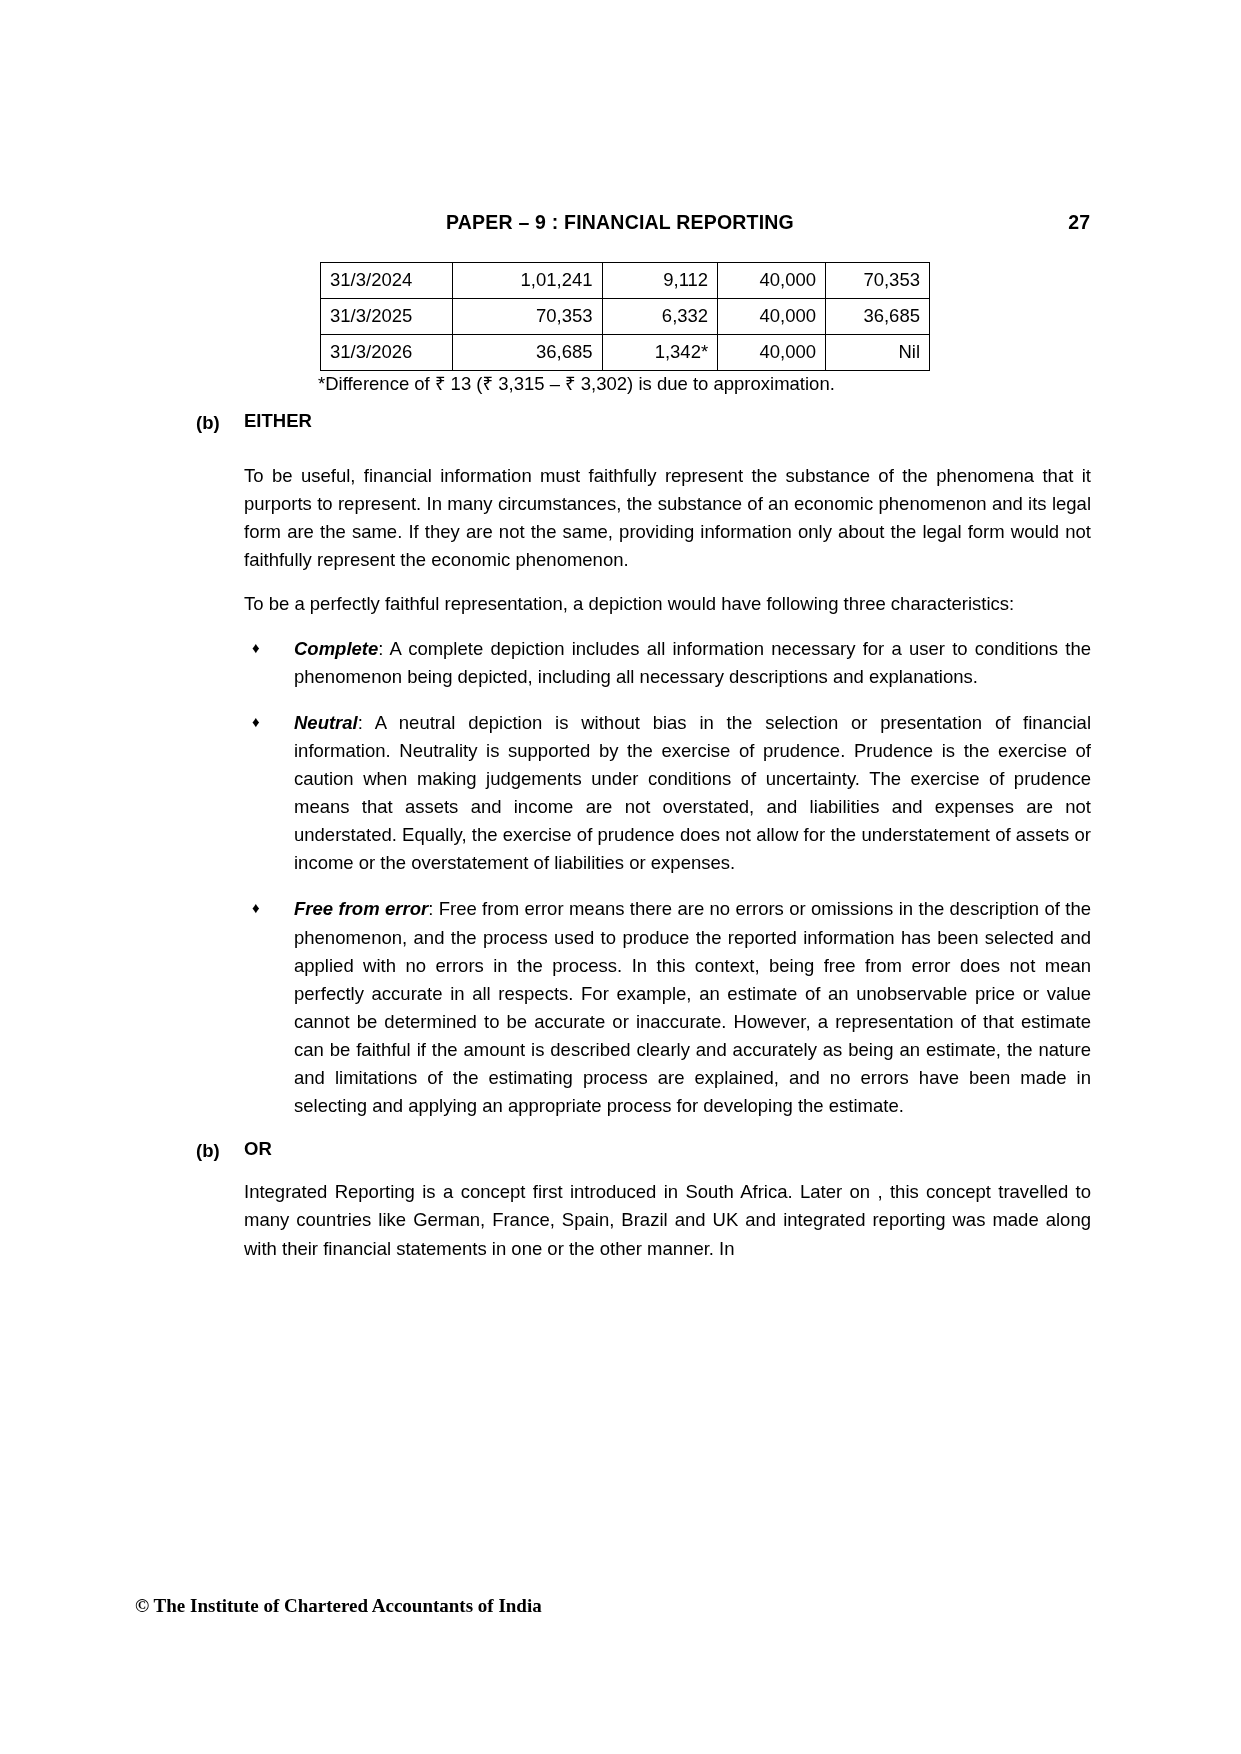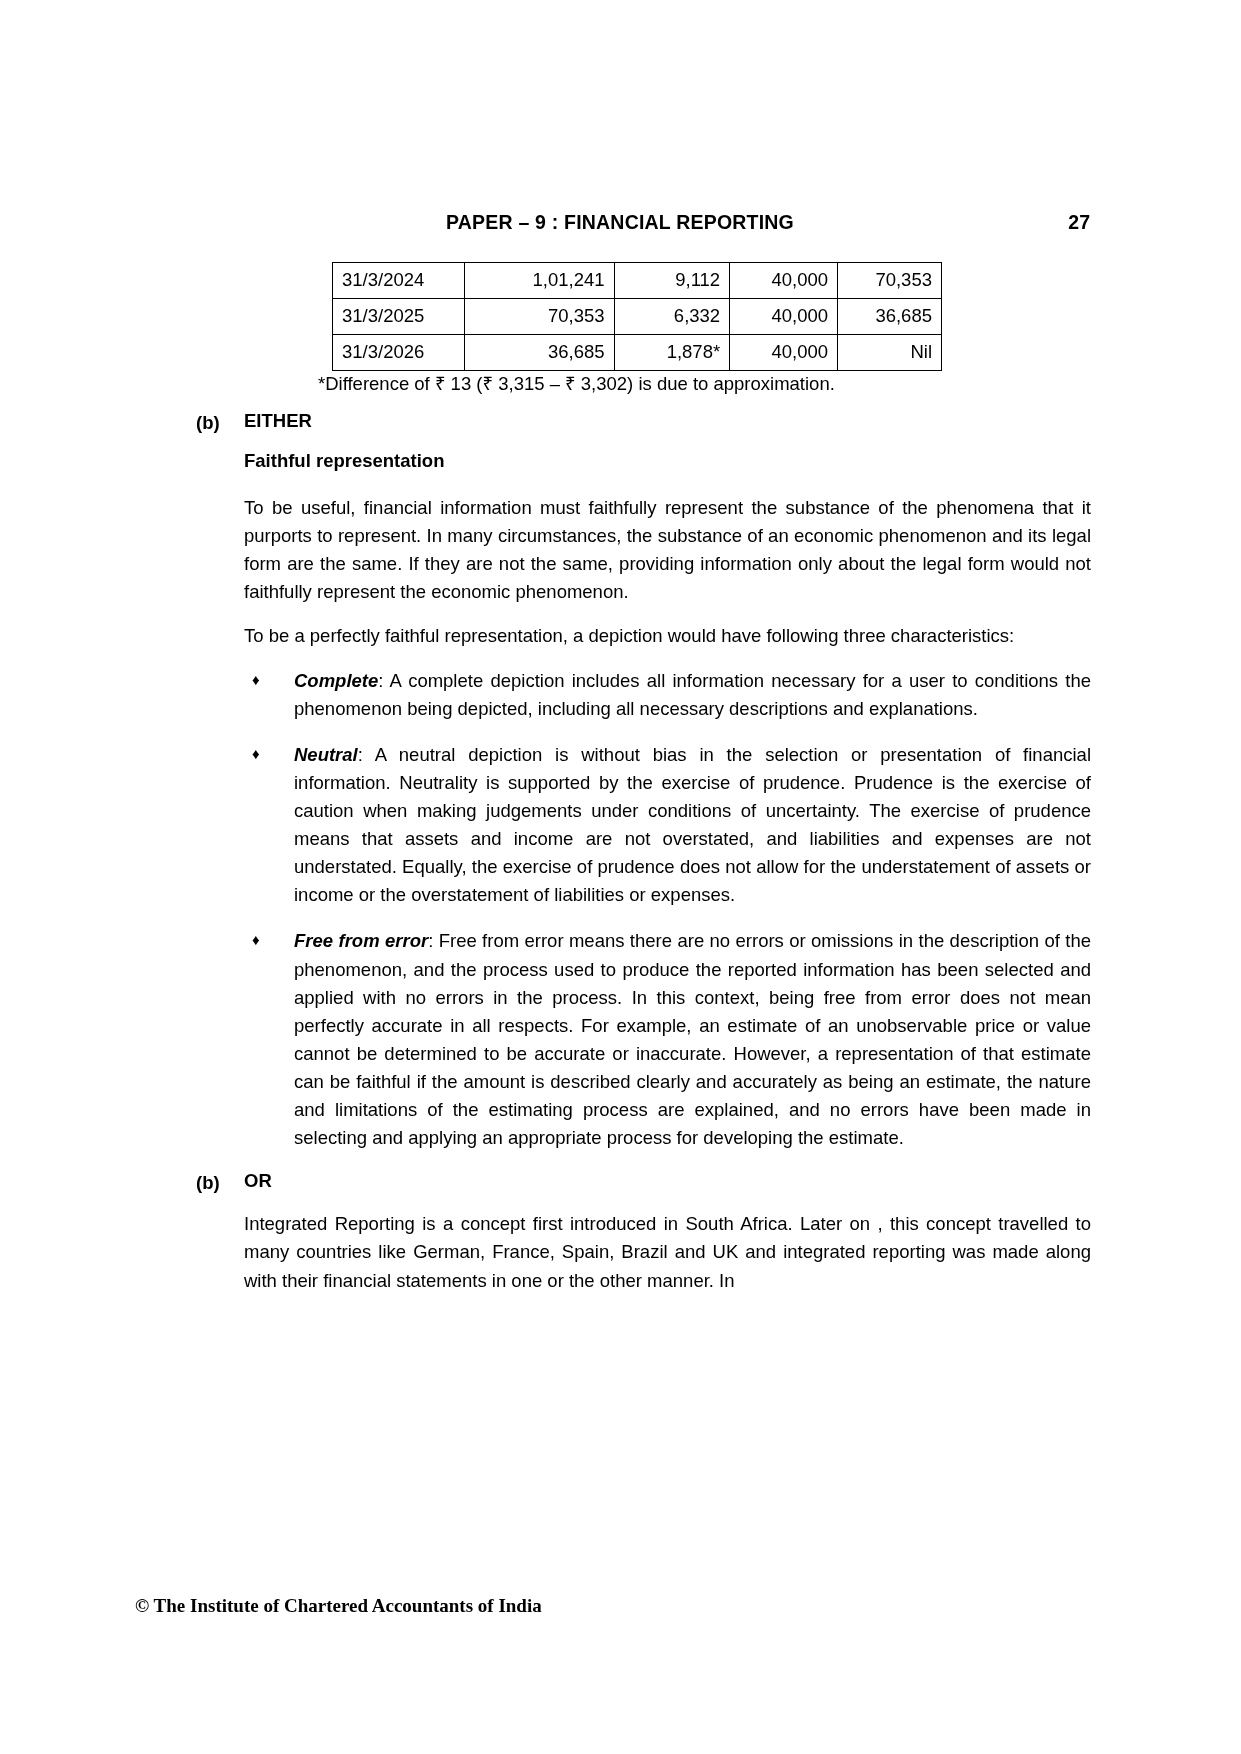--- a/index.html
+++ b/index.html
@@ -44,21 +44,21 @@
     font-size: 19.5px;
     width: 60px;
     text-align: right;
     margin-top: 11px;
   }
 
   
   .table-wrap {
     position: absolute;
     top: 262px;
-    left: 332px;
+    left: 320px;
     width: 610px;
   }
   table.fin {
     border-collapse: collapse;
     width: 610px;
     font-size: 18.5px;
   }
   table.fin td {
     border: 1px solid #000;
     padding: 5px 9px 6px 9px;
@@ -180,38 +180,37 @@
         <tr>
           <td class="l col-date">31/3/2025</td>
           <td class="r col-a">70,353</td>
           <td class="r col-b">6,332</td>
           <td class="r col-c">40,000</td>
           <td class="r col-d">36,685</td>
         </tr>
         <tr>
           <td class="l col-date">31/3/2026</td>
           <td class="r col-a">36,685</td>
-          <td class="r col-b">1,878*</td>
+          <td class="r col-b">1,342*</td>
           <td class="r col-c">40,000</td>
           <td class="r col-d">Nil</td>
         </tr>
       </tbody>
     </table>
   </div>
 
   <div class="note">*Difference of ₹ 13 (₹ 3,315 – ₹ 3,302) is due to approximation.</div>
 
   <div class="content">
 
     <div class="row">
       <div class="marker">(b)</div>
       <div class="body-col">
         <div class="section-label">EITHER</div>
         <div class="gap-md"></div>
-        <p class="head-bold">Faithful representation</p>
         <div class="gap-sm"></div>
         <p class="just">To be useful, financial information must faithfully represent the substance of the phenomena that it purports to represent.  In many circumstances, the substance of an economic phenomenon and its legal form are the same.  If they are not the same, providing information only about the legal form would not faithfully represent the economic phenomenon.</p>
         <p class="just">To be a perfectly faithful representation, a depiction would have following three characteristics:</p>
 
         <ul class="bullets">
           <li>
             <span class="bullet-glyph">♦</span>
             <span class="bullet-text"><span class="term">Complete</span><span>: A complete depiction includes all information necessary for a user to conditions the phenomenon being depicted, including all necessary descriptions and explanations.</span></span>
           </li>
           <li>

